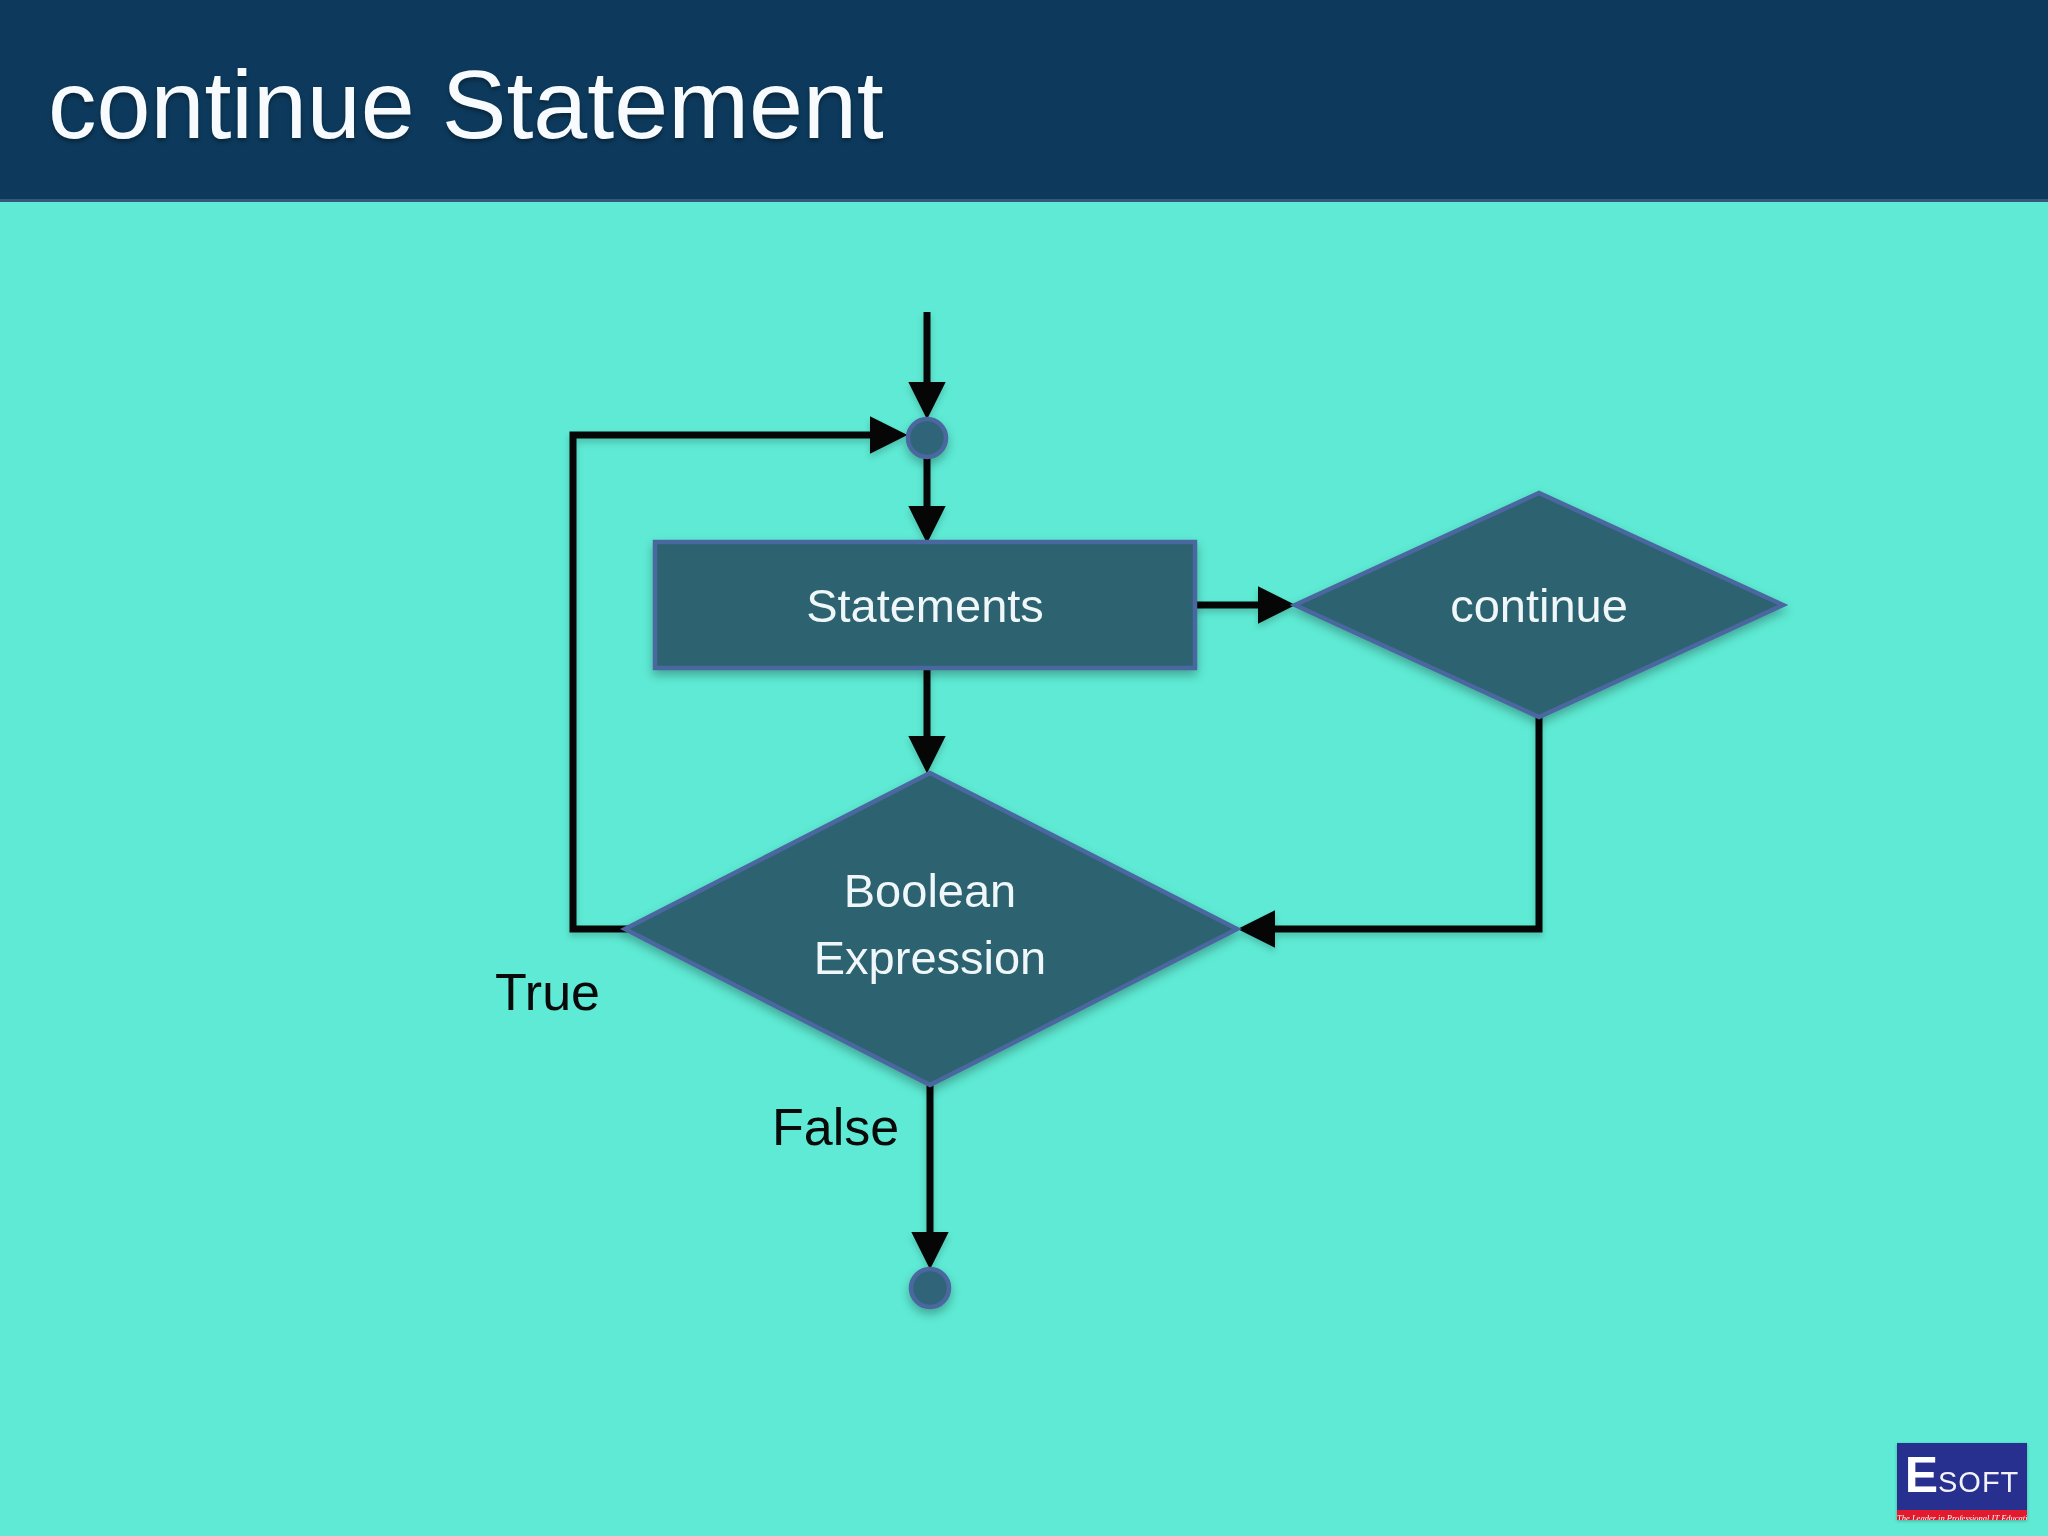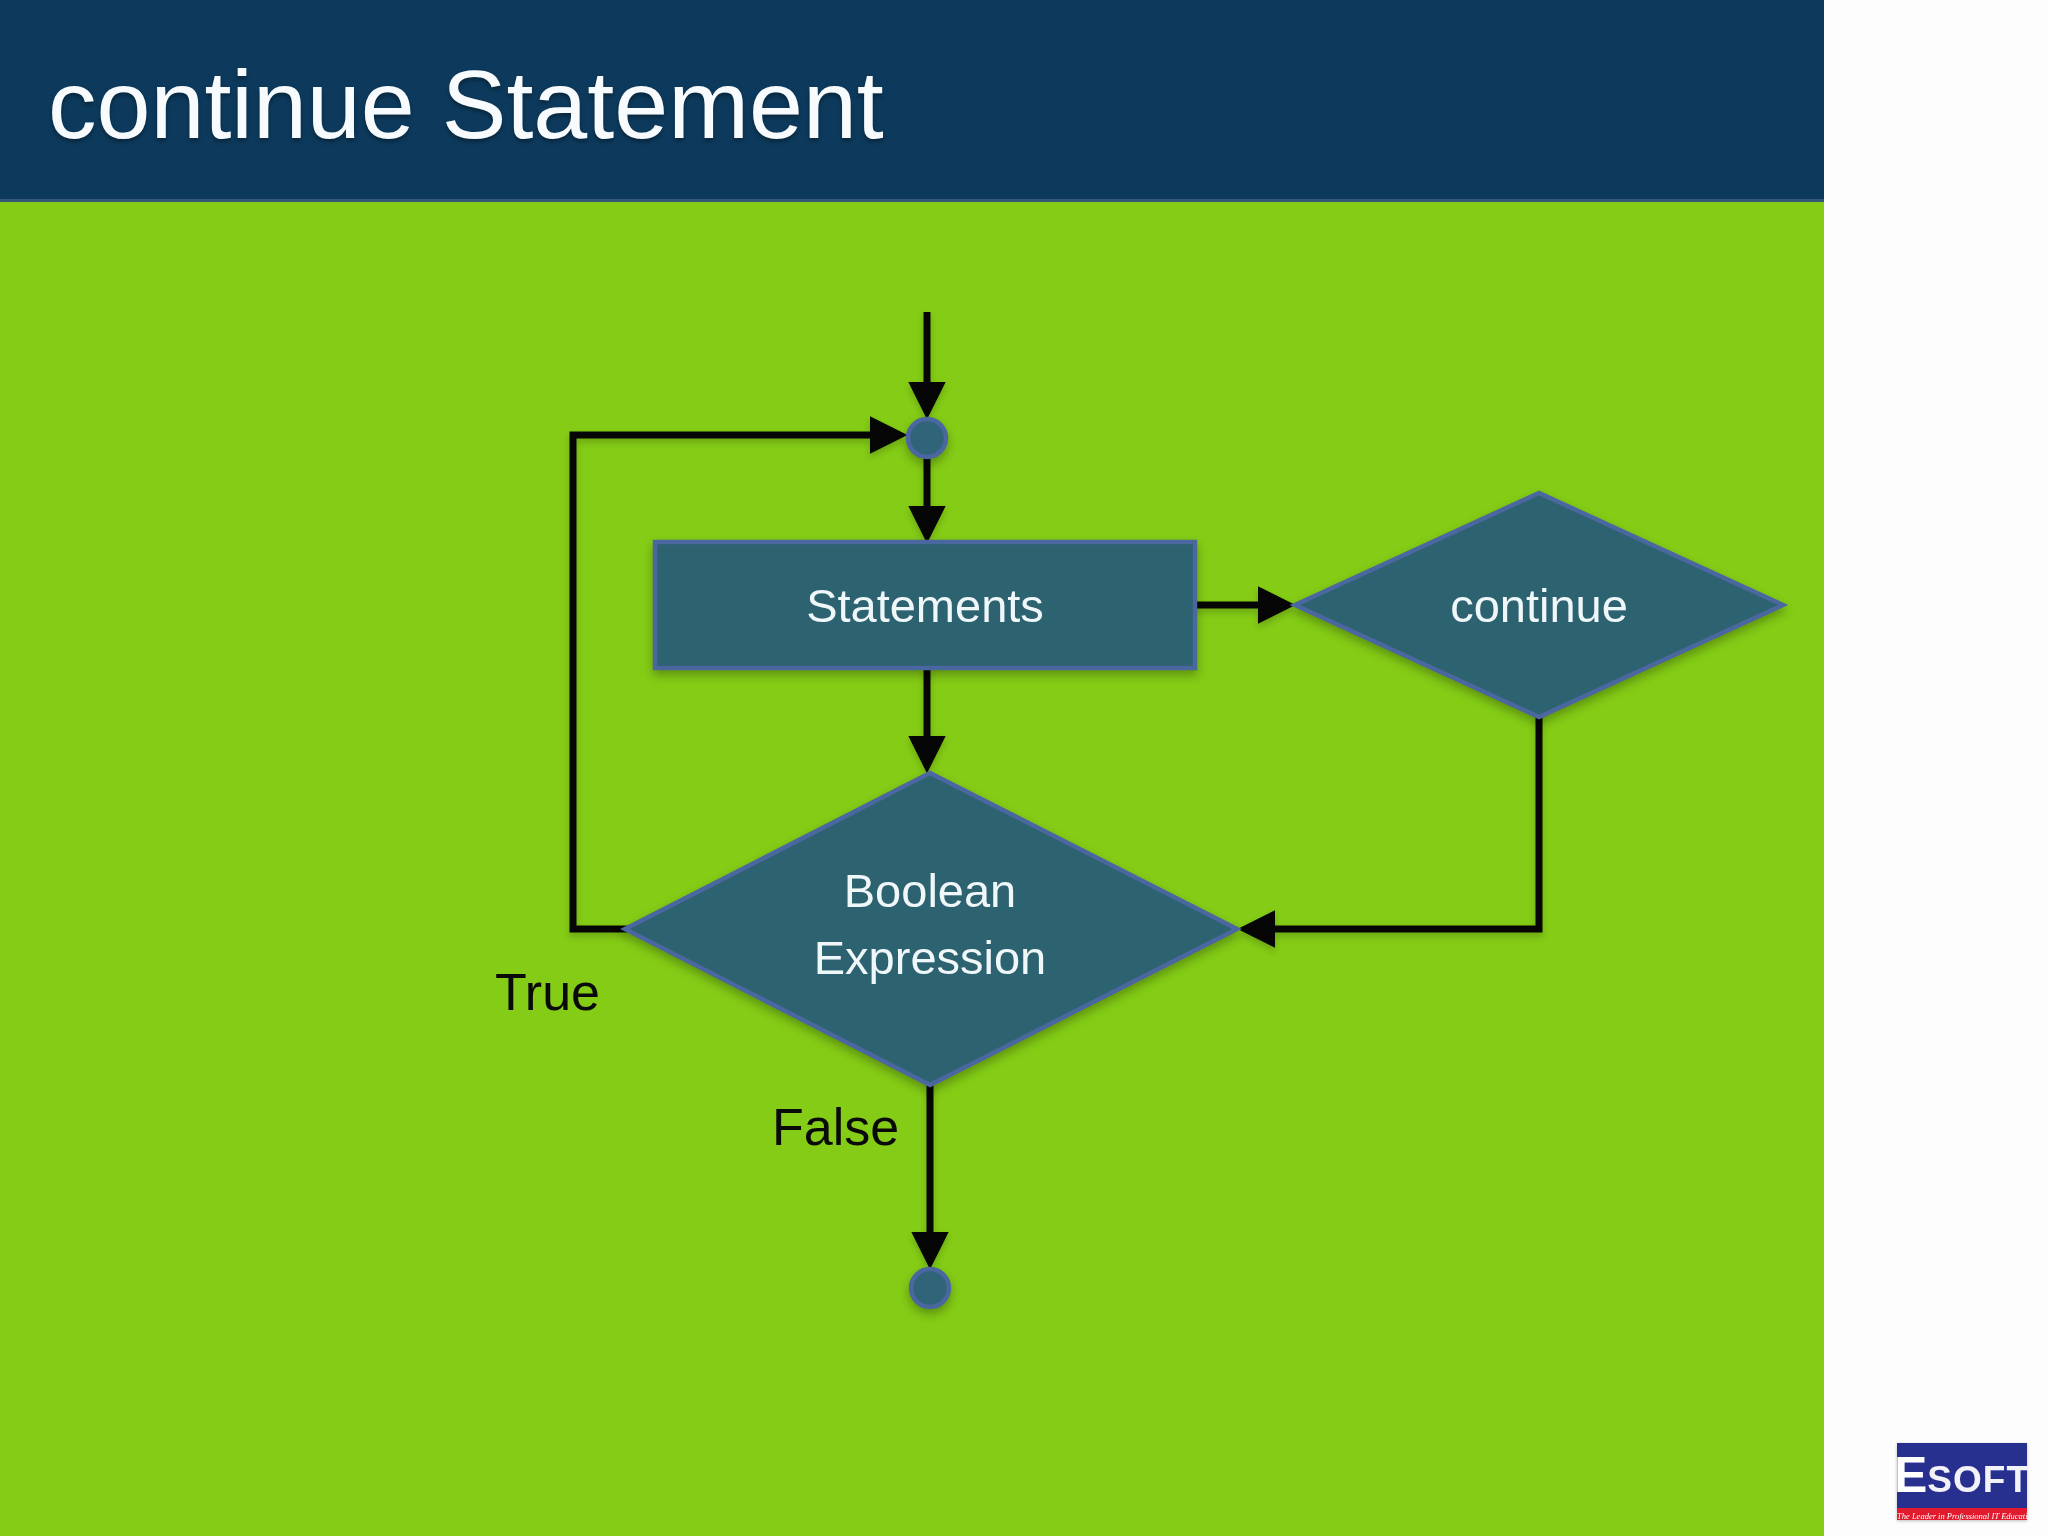--- a/index.html
+++ b/index.html
@@ -6,23 +6,23 @@
     margin: 0;
     padding: 0;
     width: 2048px;
     height: 1536px;
     background: #fdfdfd;
     overflow: hidden;
     font-family: "Liberation Sans", sans-serif;
   }
   .slide {
     position: relative;
-    width: 1824px;
+    width: 2048px;
     height: 1536px;
-    background: #84cc16;
+    background: #5eead4;
   }
   
   .header {
     position: absolute;
     top: 0; left: 0;
     width: 100%;
     height: 199px;
     background: #0d3a5c;
     border-bottom: 3px solid #35587a;
   }
@@ -87,22 +87,22 @@
     padding-top: 4px;
   }
   .logo-e {
     color: #ffffff;
     font-weight: bold;
     font-size: 50px;
     line-height: 56px;
   }
   .logo-soft {
     color: #f2f2f8;
-    font-weight: bold;
-    font-size: 37px;
+    font-weight: normal;
+    font-size: 29px;
     line-height: 56px;
     letter-spacing: 1px;
   }
   .logo-tagline {
     height: 16px;
     background: #e11b2d;
     color: #ffffff;
     font-family: "Liberation Serif", serif;
     font-style: italic;
     font-size: 8.5px;

